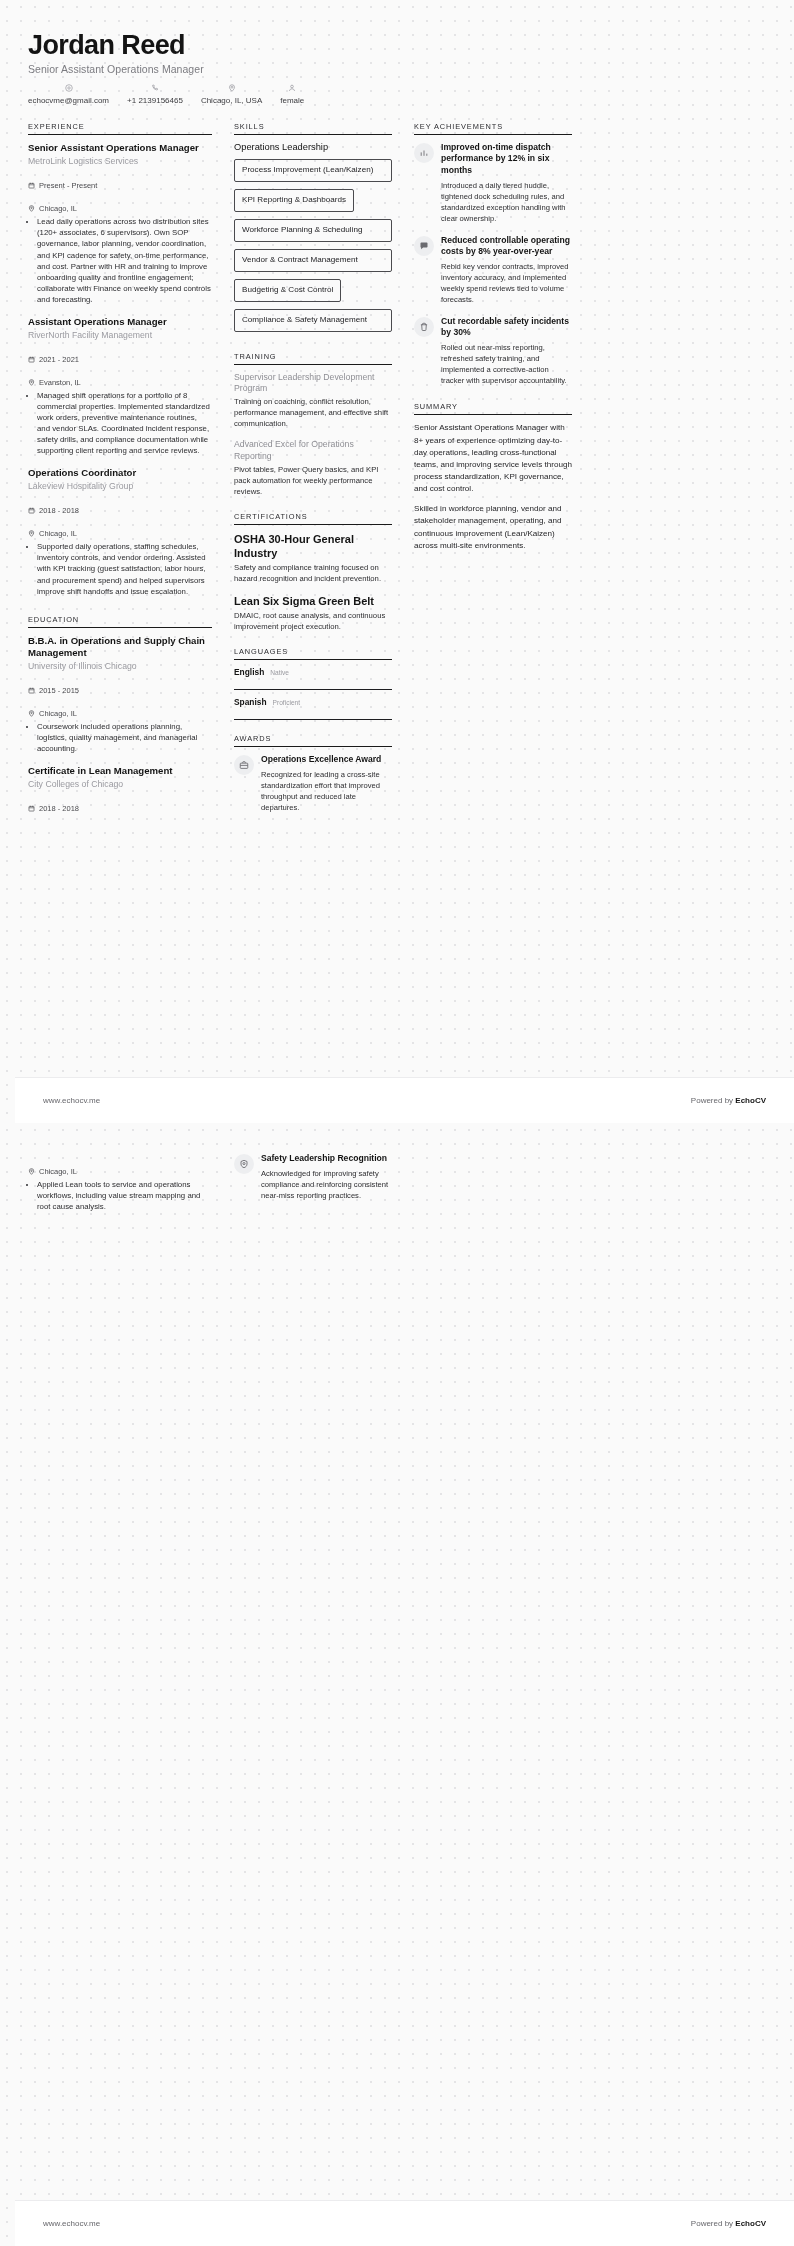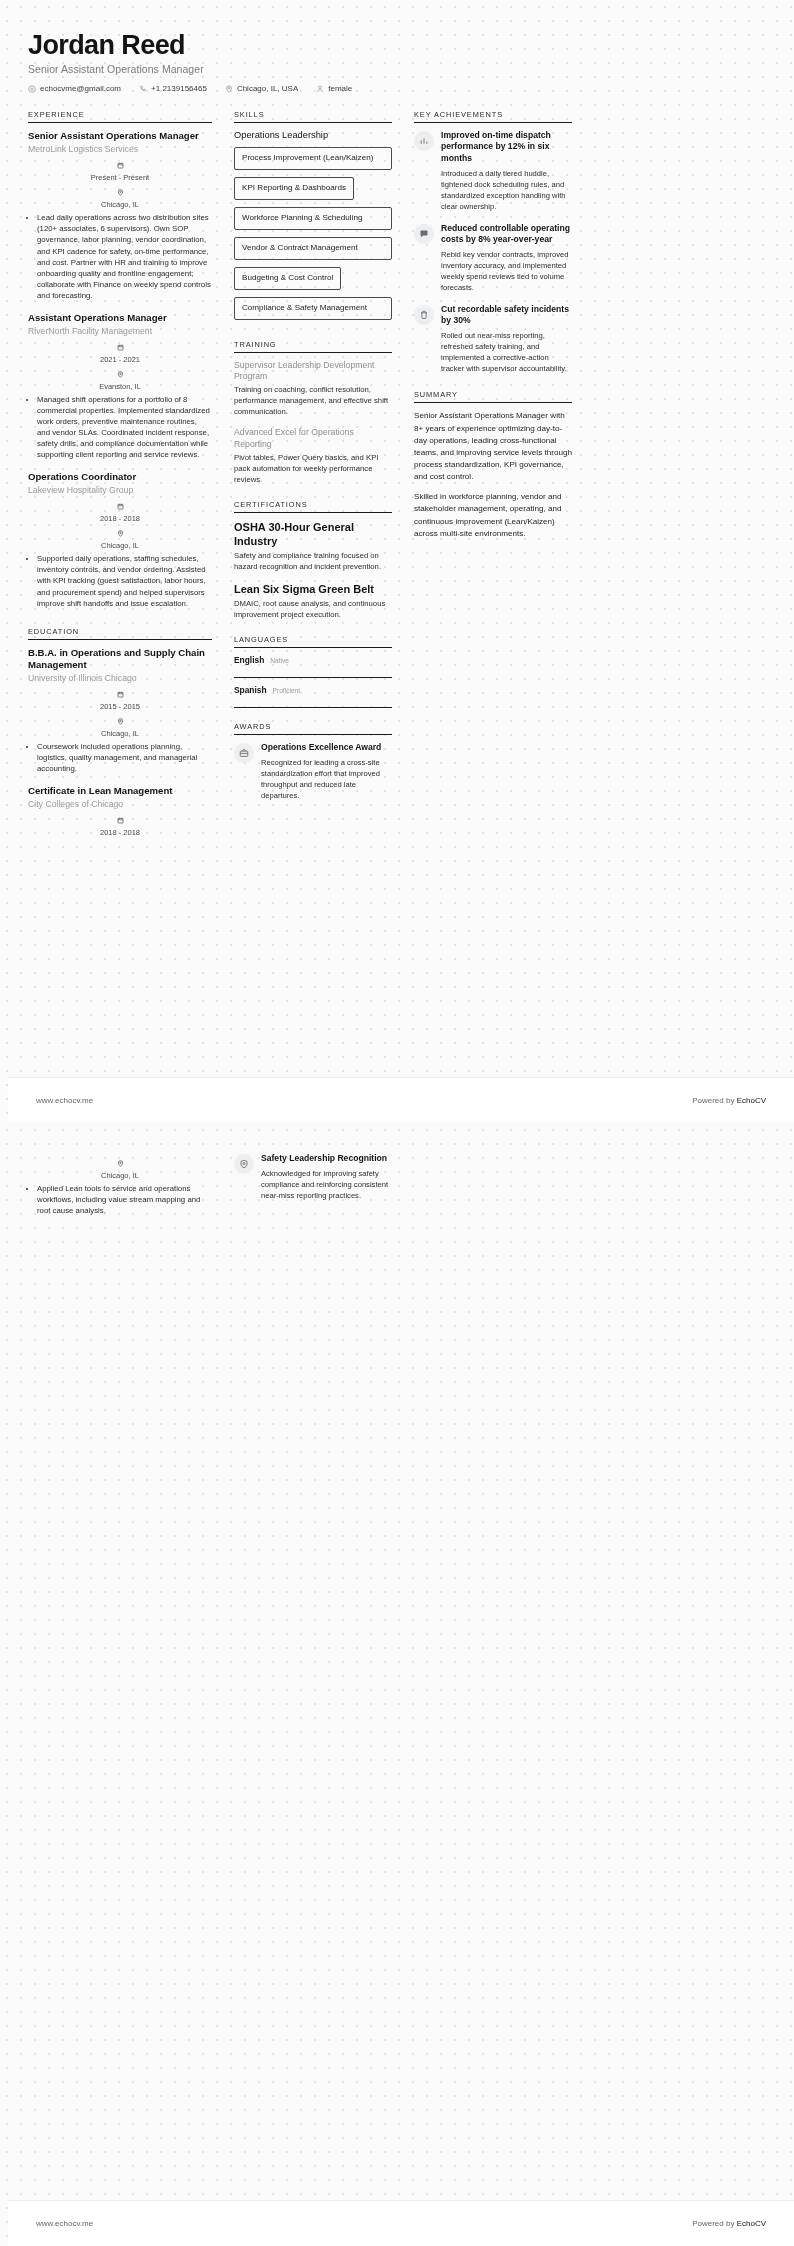--- a/index.html
+++ b/index.html
@@ -37,21 +37,21 @@
   }
   .hdr-contact {
     display: flex;
     align-items: center;
     flex-wrap: wrap;
     gap: 0 18px;
     margin-top: 9px;
     font-size: 8px;
     color: #3b3b3f;
   }
-  .ci { display: flex; align-items: center; gap: 4px; }
+  .ci { display: flex; align-items: center; gap: 4px; flex-direction: column; }
   .ci svg { display: block; }
 
   
   .cols {
     display: flex;
     gap: 22px;
     margin-top: 17px;
     align-items: flex-start;
   }
   .col-left  { width: 184px; flex: 0 0 184px; }
@@ -84,22 +84,21 @@
     color: #9a9aa0;
     margin-top: 1.5px;
     line-height: 1.3;
   }
   .meta-row {
     display: flex;
     align-items: center;
     gap: 4px;
     font-size: 7.5px;
     color: #4a4a4e;
-    margin-top: 7px;
-    flex-direction: column;
+    margin-top: 14px;
   }
   .meta-row svg { display:block; flex: 0 0 auto; }
   .bullets { margin-top: 3px; padding-left: 9px; }
   .bullets li {
     font-size: 7.8px;
     line-height: 1.42;
     color: #2d2d30;
     margin-bottom: 2px;
   }
   .bullets li::marker { font-size: 7px; }
@@ -195,32 +194,32 @@
   .sum-p {
     font-size: 8.1px;
     line-height: 1.5;
     color: #1f1f22;
     margin-bottom: 8px;
   }
 
   
   .footer {
     position: absolute;
-    left: 8px; right: 0; bottom: 0;
+    left: 15px; right: 0; bottom: 0;
     height: 46px;
     display: flex;
     align-items: center;
     justify-content: space-between;
     padding: 0 28px;
     background: #ffffff;
     border-top: 1px solid #ececee;
     font-size: 8px;
     color: #67676c;
   }
-  .footer b { color: #141414; font-weight: 400; text-align: center; }
+  .footer b { color: #141414; font-weight: 700; text-align: center; }
 </style>
 </head>
 <body>
 
 <div class="page">
   <div class="sheet-inner">
 
     <div>
       <div class="hdr-name">Jordan Reed</div>
       <div class="hdr-role">Senior Assistant Operations Manager</div>

